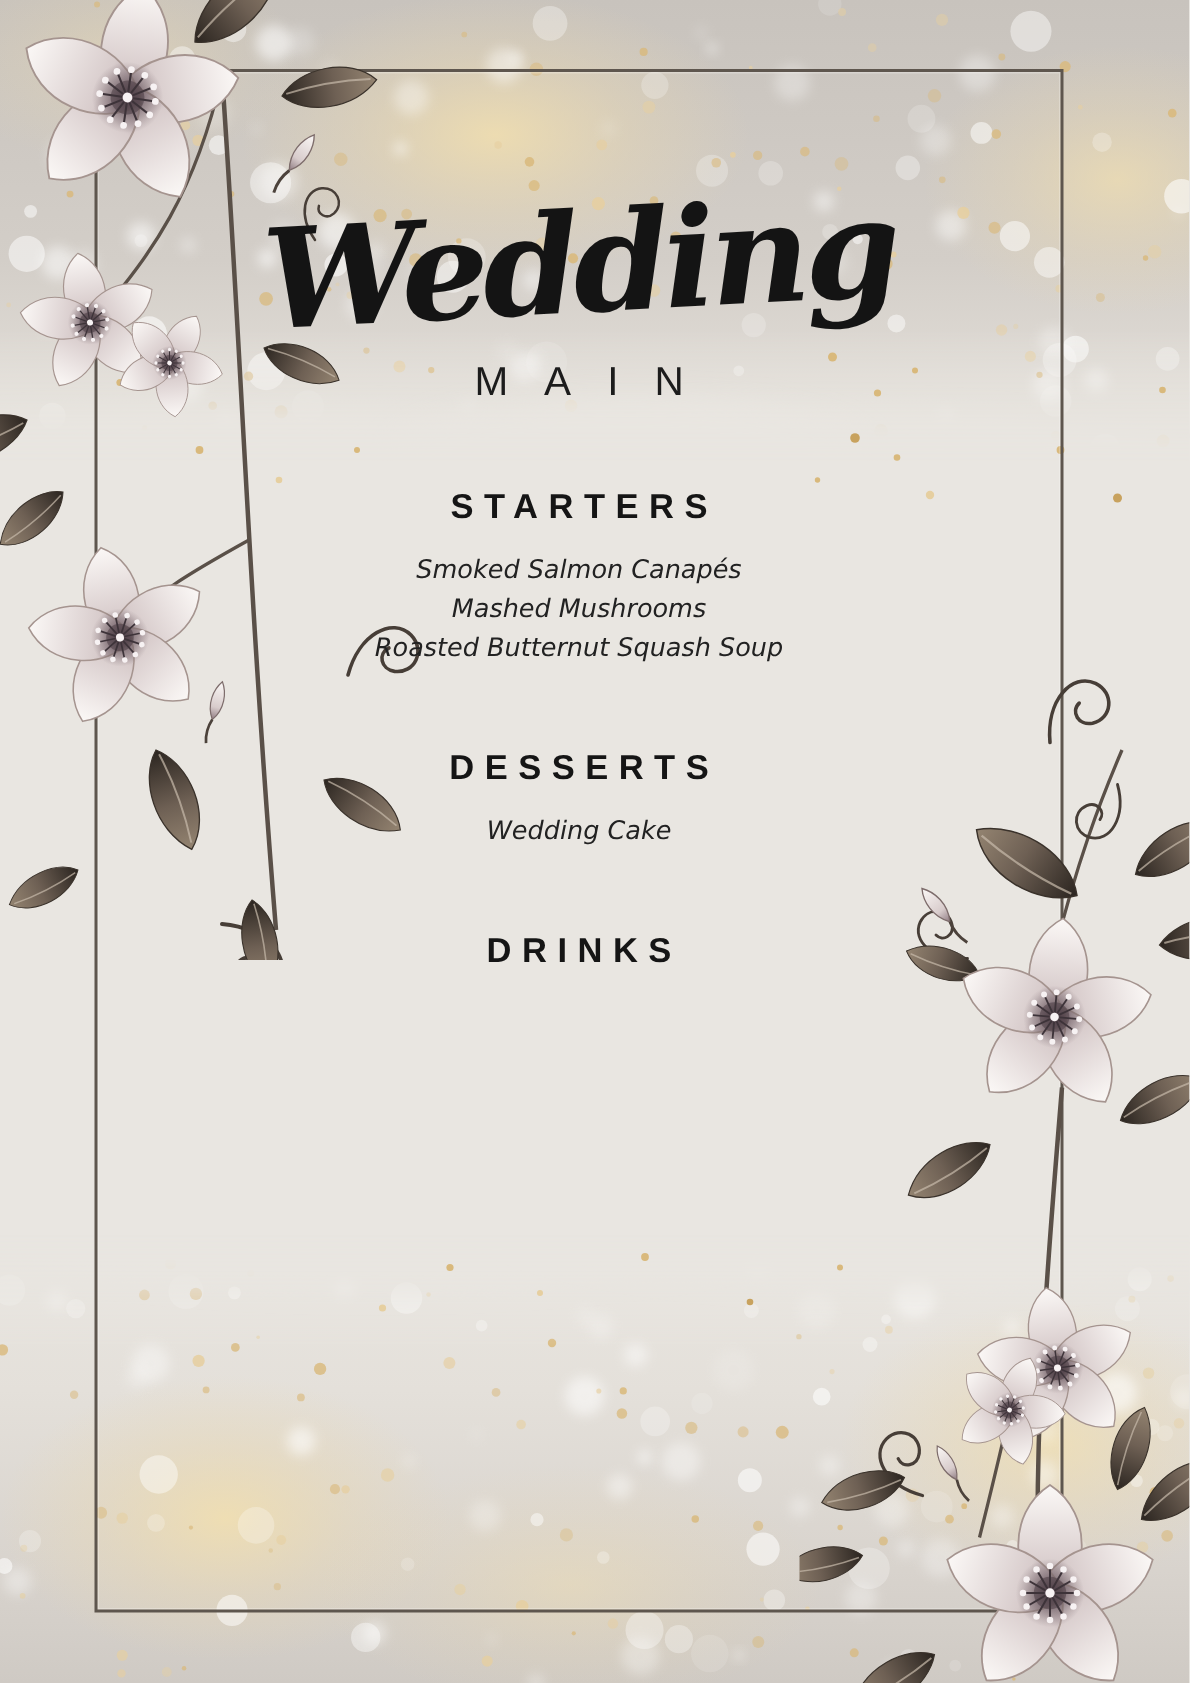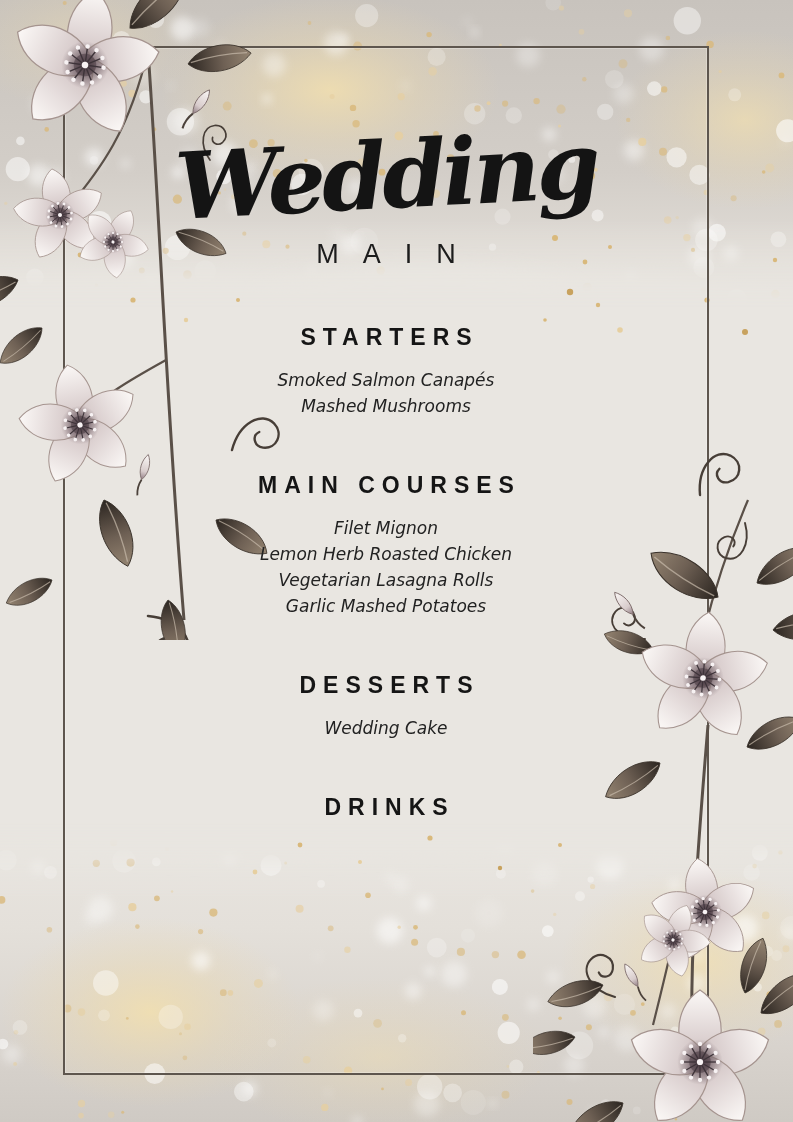--- a/index.html
+++ b/index.html
@@ -599,32 +599,24 @@
 
   <div class="content">
     <h1 class="title">Wedding</h1>
     <div class="subtitle">MAIN</div>
 
     <section class="menu-section">
       <h2>STARTERS</h2>
       <ul>
         <li>Smoked Salmon Canapés</li>
         <li>Mashed Mushrooms</li>
+        <li>Roasted Butternut Squash Soup</li>
       </ul>
     </section>
 
-    <section class="menu-section">
-      <h2>MAIN COURSES</h2>
-      <ul>
-        <li>Filet Mignon</li>
-        <li>Lemon Herb Roasted Chicken</li>
-        <li>Vegetarian Lasagna Rolls</li>
-        <li>Garlic Mashed Potatoes</li>
-      </ul>
-    </section>
 
     <section class="menu-section">
       <h2>DESSERTS</h2>
       <ul>
         <li>Wedding Cake</li>
       </ul>
     </section>
 
     <section class="menu-section">
       <h2>DRINKS</h2>

